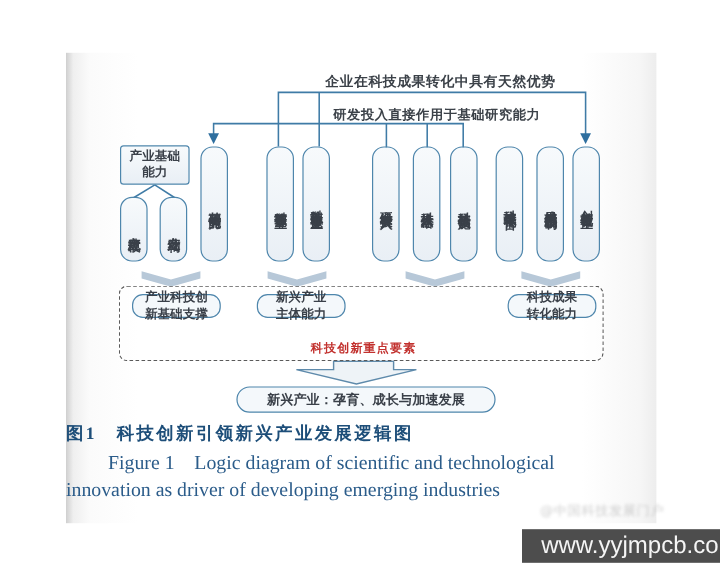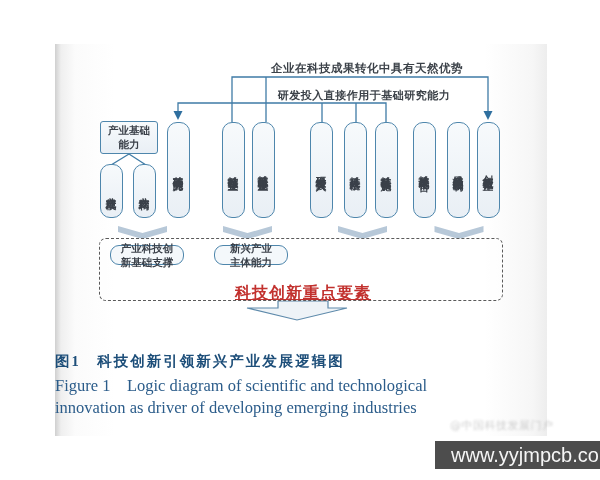--- a/index.html
+++ b/index.html
@@ -43,35 +43,35 @@
     border:1.6px dashed #5a5a5a; border-radius:7px; background:rgba(255,255,255,0.4);
   }
   .factor {
     position:absolute; width:74px; height:20px; top:245px;
     border:1.5px solid #4e86ac; border-radius:9px; background:#f4f8fb;
     display:flex; align-items:center; justify-content:center; text-align:center;
     font-size:10.5px; font-weight:600; color:#3a4049; white-space:pre-line; line-height:1.35;
   }
   .red-label {
     position:absolute; left:303px; top:283px; transform:translateX(-50%);
-    font-size:16px; font-weight:700; color:#c2312e; letter-spacing:1px; white-space:nowrap;text-decoration:underline;
+    font-size:10px; font-weight:700; color:#c2312e; letter-spacing:1px; white-space:nowrap;
   }
   .outcome {
     position:absolute; left:197px; top:322px; width:216px; height:22px;
     border:1.4px solid #4e86ac; border-radius:11px; background:#f4f8fb;
     display:flex; align-items:center; justify-content:center;
     font-size:11px; font-weight:600; color:#3a4049; white-space:nowrap;
   }
   .caption-row { position:absolute; left:55px; width:492px; }
   .caption-cn {
     top:352px; font-family:"Liberation Serif","DejaVu Serif",serif;
     font-size:14.5px; font-weight:700; color:#1d4e79; letter-spacing:2px;
   }
   .caption-en { font-family:"Liberation Serif","DejaVu Serif",serif; font-size:16.5px; color:#2b5c8a; white-space:pre; }
-  .caption-en.l1 { top:376px; }
+  .caption-en.l1 { top:376px;margin-left:35px; }
   .caption-en.l2 { top:398px; }
   .watermark {
     position:absolute; left:450px; top:418px; font-size:11px; color:#a9a9a9;
     filter:blur(1.3px); opacity:0.55; white-space:nowrap; letter-spacing:0.5px;
   }
 </style>
 </head>
 <body>
 
 <div class="page">
@@ -118,23 +118,26 @@
   <div class="vbox" style="left:413px;">科技成果转化平台</div>
   <div class="vbox" style="left:447px;">成果转化激励机制</div>
   <div class="vbox" style="left:477px;">创新与转化主体</div>
 
   <div class="dashed-wrap"></div>
 
   <div class="factor" style="left:110px;">产业科技创
 新基础支撑</div>
   <div class="factor" style="left:214px;">新兴产业
 主体能力</div>
+  <div class="factor" style="left:423px;">科技成果
+转化能力</div>
 
   <div class="red-label">科技创新重点要素</div>
 
+  <div class="outcome">新兴产业：孕育、成长与加速发展</div>
 
   <div class="caption-row caption-cn">图1　科技创新引领新兴产业发展逻辑图</div>
   <div class="caption-row caption-en l1">Figure 1    Logic diagram of scientific and technological</div>
   <div class="caption-row caption-en l2">innovation as driver of developing emerging industries</div>
 
   <div class="watermark">@中国科技发展门户</div>
 
   <div class="badge site">www.yyjmpcb.com</div>
 
 </div>

